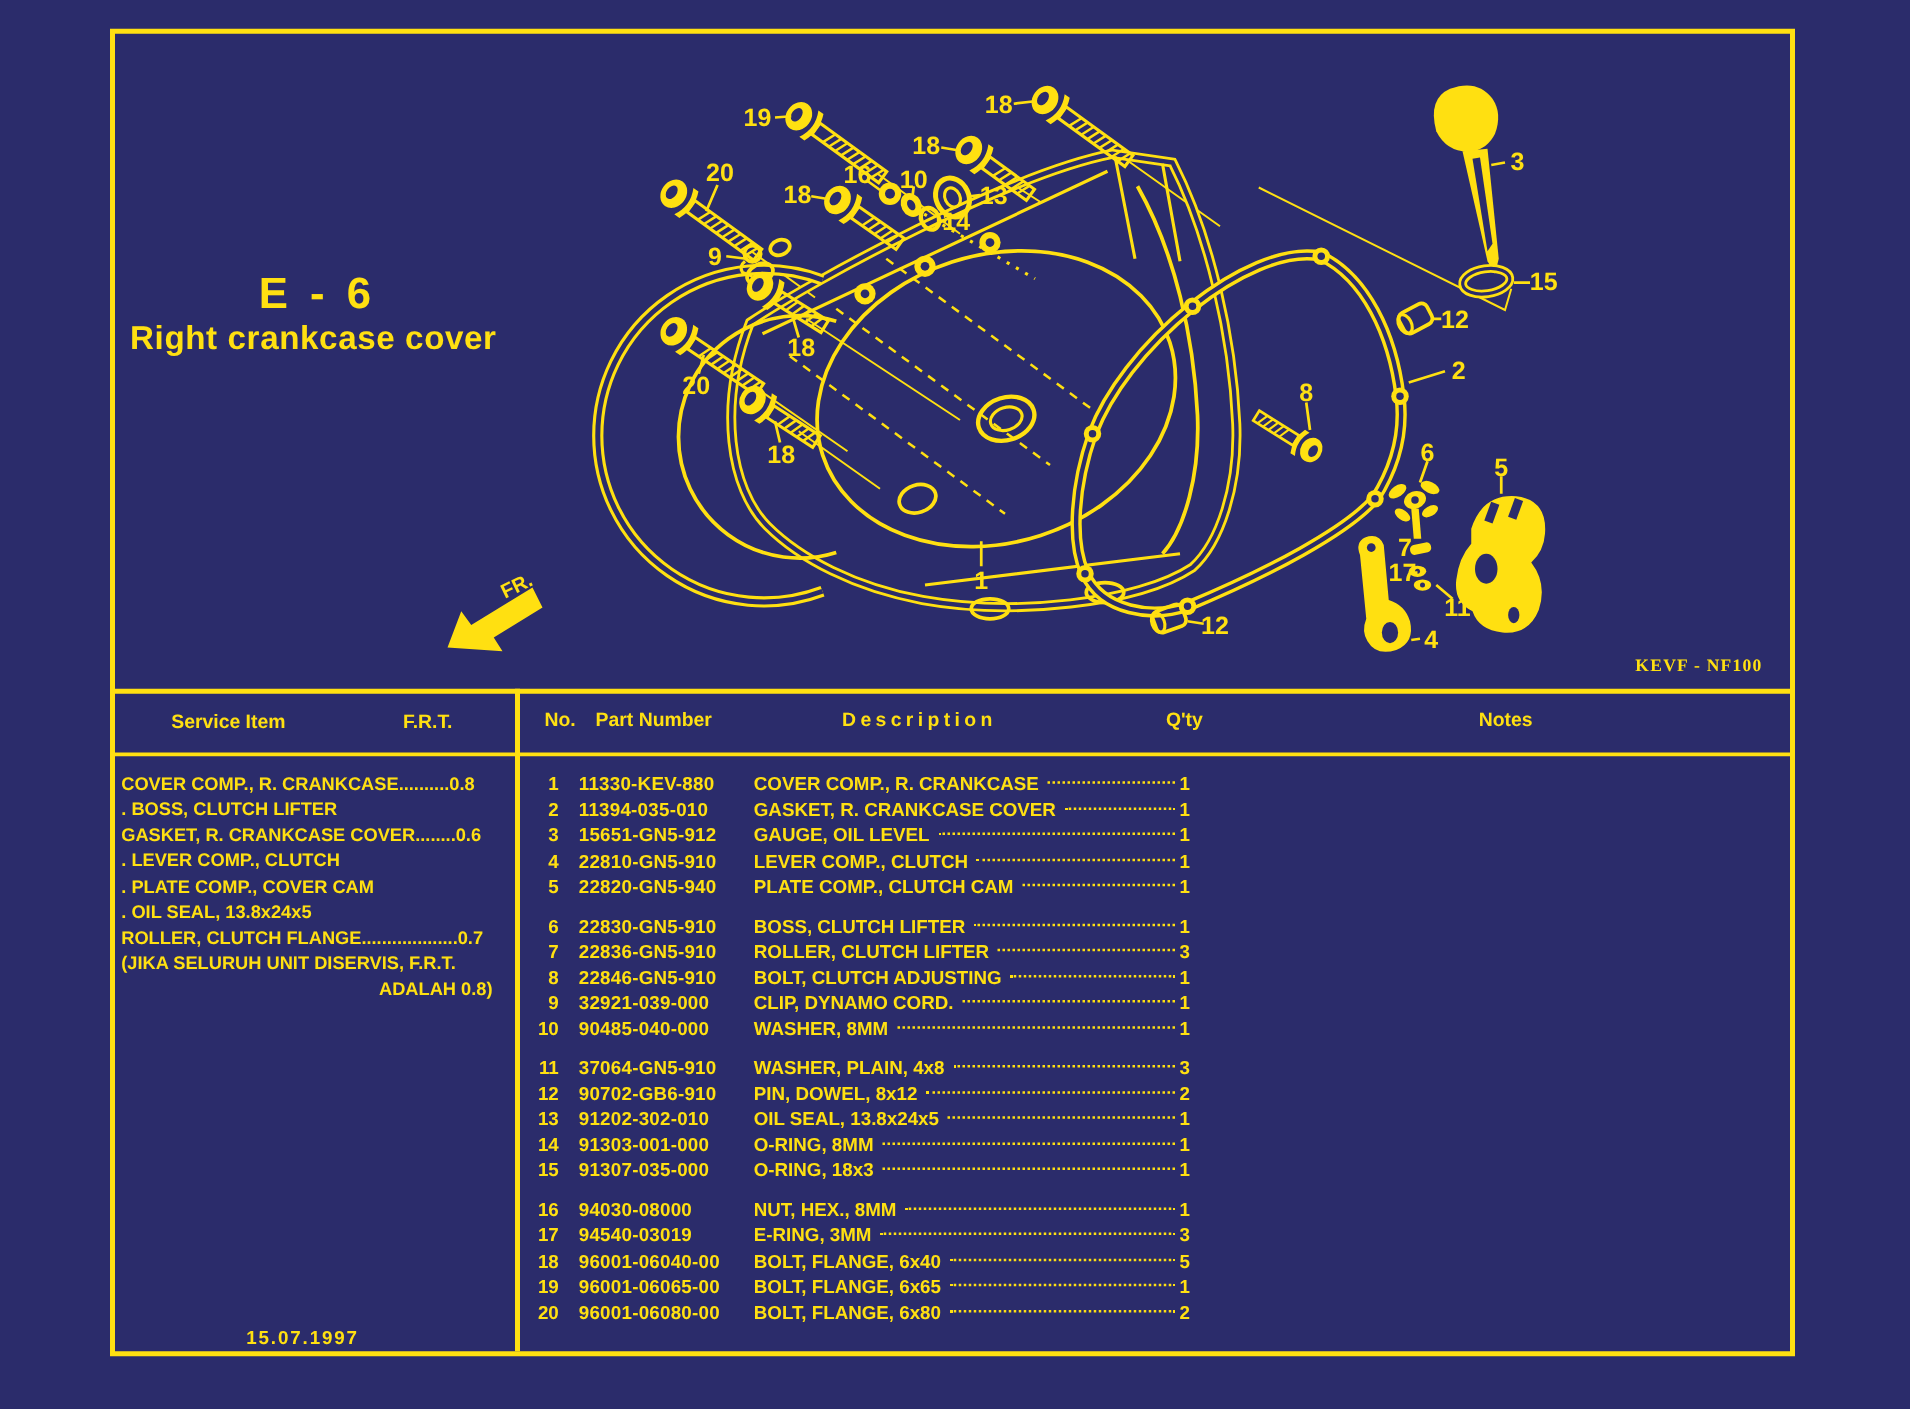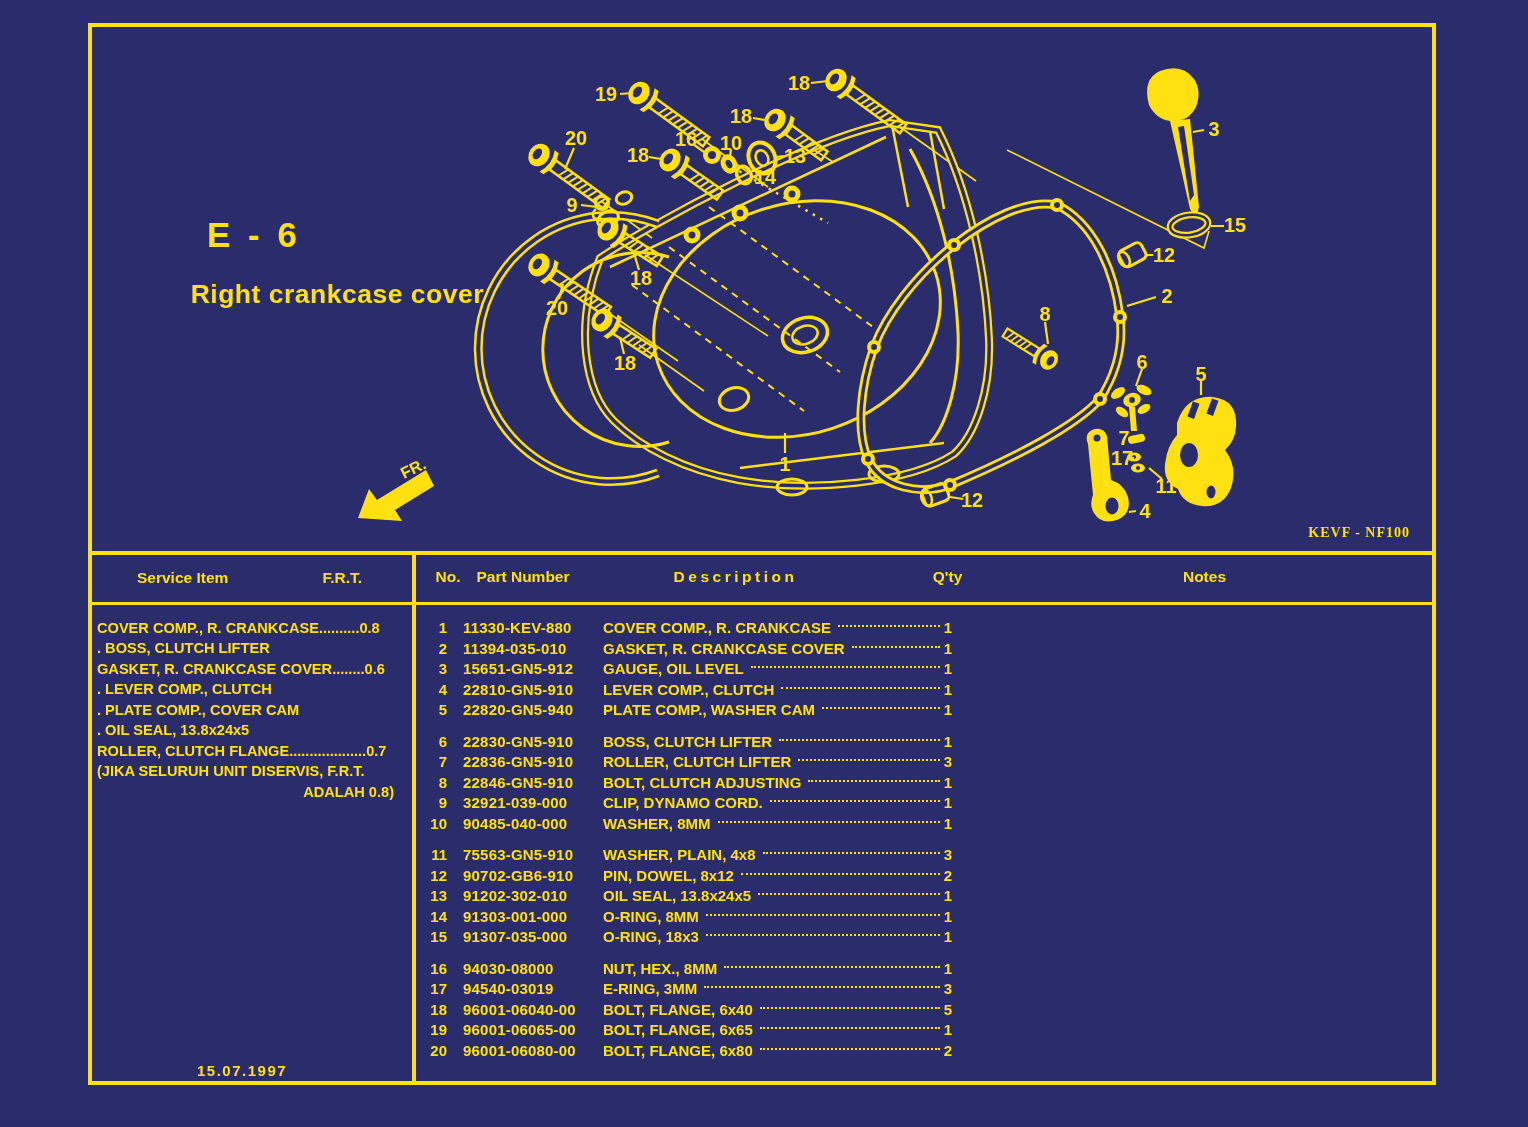--- a/index.html
+++ b/index.html
@@ -10,21 +10,21 @@
   .frame { position:absolute; left:88px; top:23px; width:1348px; height:1062px;
            border:4px solid var(--y); }
   
   .hdiv { position:absolute; left:0; right:0; top:524px; height:4px; background:var(--y); }
   .vdiv { position:absolute; left:320px; top:524px; width:4px; bottom:0; background:var(--y); }
   .hunder { position:absolute; left:0; right:0; top:575px; height:3px; background:var(--y); }
   
   .diagram { position:absolute; left:0; top:0; width:1340px; height:524px; }
   .ptitle { position:absolute; left:12px; top:188px; width:380px; }
   .code { font-size:35px; font-weight:bold; letter-spacing:4px; padding-left:103px; }
-  .sub  { font-size:26.5px; font-weight:bold; margin-top:24px; letter-spacing:0.5px;text-align:right; }
+  .sub  { font-size:26.5px; font-weight:bold; letter-spacing:0.5px; }
   svg text.callout { font-family:"Liberation Sans", sans-serif; font-size:20px; font-weight:bold;
                      fill:var(--y); text-anchor:middle; }
   svg text.frlabel { font-family:"Liberation Sans", sans-serif; font-size:16px; font-weight:bold; fill:var(--y); }
   svg text.serif { font-family:"Liberation Serif", serif; font-size:14px; font-weight:bold;
                    fill:var(--y); letter-spacing:1px; }
   
   .svc-header { position:absolute; left:0; top:527px; width:284px; height:48px;
                 display:flex; align-items:center; justify-content:space-between;
                 padding:0 14px 0 45px; font-size:15.5px; font-weight:bold; }
   .parts-header { position:absolute; left:324px; right:12px; top:527px; height:48px;
@@ -311,21 +311,21 @@
           <span class="c-desc">
             <span>LEVER COMP., CLUTCH</span>
             <span class="dots"></span>
             <span class="q">1</span>
           </span>
         </div>
         <div class="prow">
           <span class="c-no">5</span>
           <span class="c-part">22820-GN5-940</span>
           <span class="c-desc">
-            <span>PLATE COMP., WASHER CAM</span>
+            <span>PLATE COMP., CLUTCH CAM</span>
             <span class="dots"></span>
             <span class="q">1</span>
           </span>
         </div>
         <div class="prow gap">
           <span class="c-no">6</span>
           <span class="c-part">22830-GN5-910</span>
           <span class="c-desc">
             <span>BOSS, CLUTCH LIFTER</span>
             <span class="dots"></span>
@@ -363,21 +363,21 @@
           <span class="c-no">10</span>
           <span class="c-part">90485-040-000</span>
           <span class="c-desc">
             <span>WASHER, 8MM</span>
             <span class="dots"></span>
             <span class="q">1</span>
           </span>
         </div>
         <div class="prow gap">
           <span class="c-no">11</span>
-          <span class="c-part">75563-GN5-910</span>
+          <span class="c-part">37064-GN5-910</span>
           <span class="c-desc">
             <span>WASHER, PLAIN, 4x8</span>
             <span class="dots"></span>
             <span class="q">3</span>
           </span>
         </div>
         <div class="prow">
           <span class="c-no">12</span>
           <span class="c-part">90702-GB6-910</span>
           <span class="c-desc">

